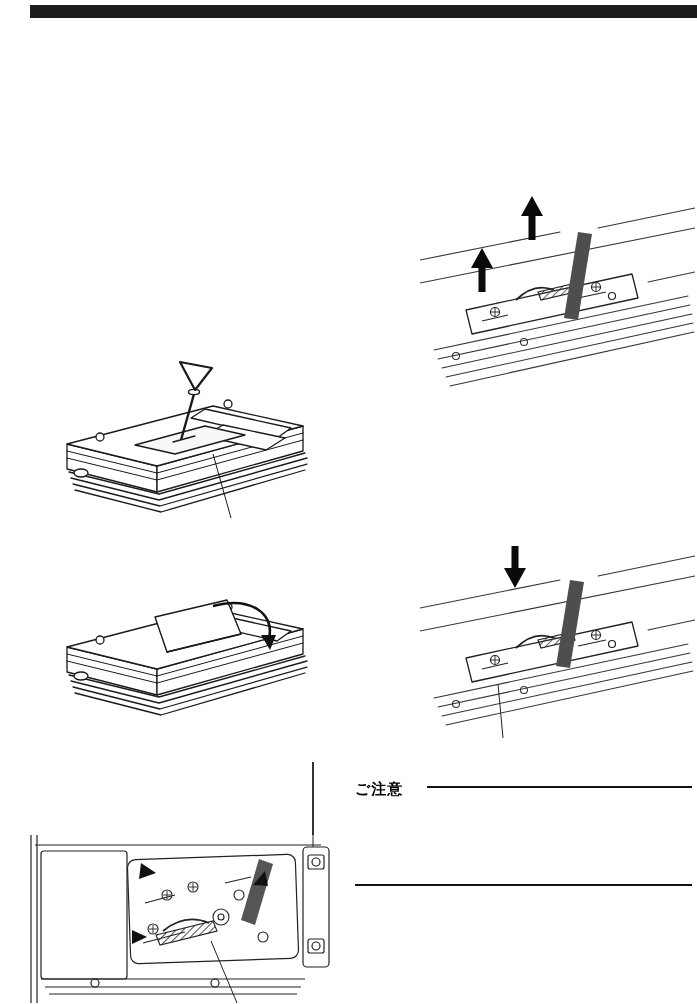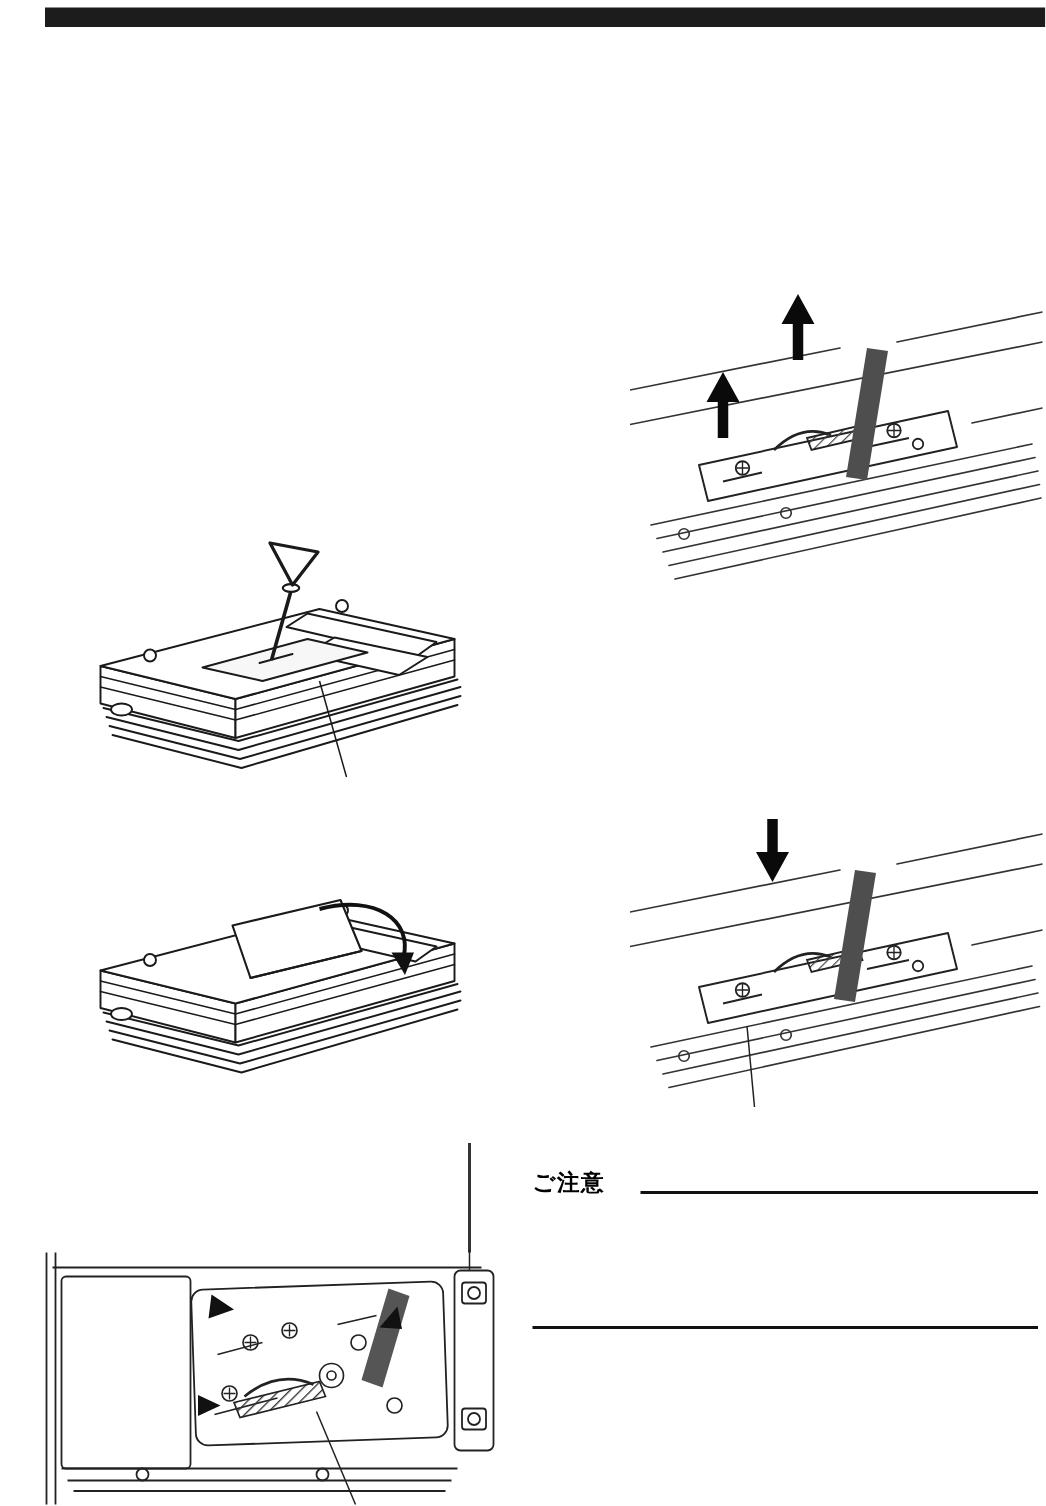--- a/index.html
+++ b/index.html
@@ -10,21 +10,21 @@
     background:#ffffff; overflow:hidden;
   }
   .header-bar {
     position:absolute; left:30px; top:5px; right:0; height:13px;
     background:#1c1c1c;
   }
   .illus { position:absolute; }
   .illus svg { display:block; width:100%; height:100%; }
   .caution-row {
     position:absolute; left:355px; top:781px; width:337px;
-    display:flex; align-items:flex-end; gap:24px;
+    display:flex; align-items:flex-start; gap:24px;
   }
   .caution-label {
     font-weight:bold; font-size:15px; color:#000;
     letter-spacing:1px; white-space:nowrap; line-height:1;
   }
   .rule { background:#111111; }
   .caution-rule { flex:1; height:2px; margin-top:5px; }
   .section-rule {
     position:absolute; left:355px; top:884px; width:337px; height:2px;
   }

